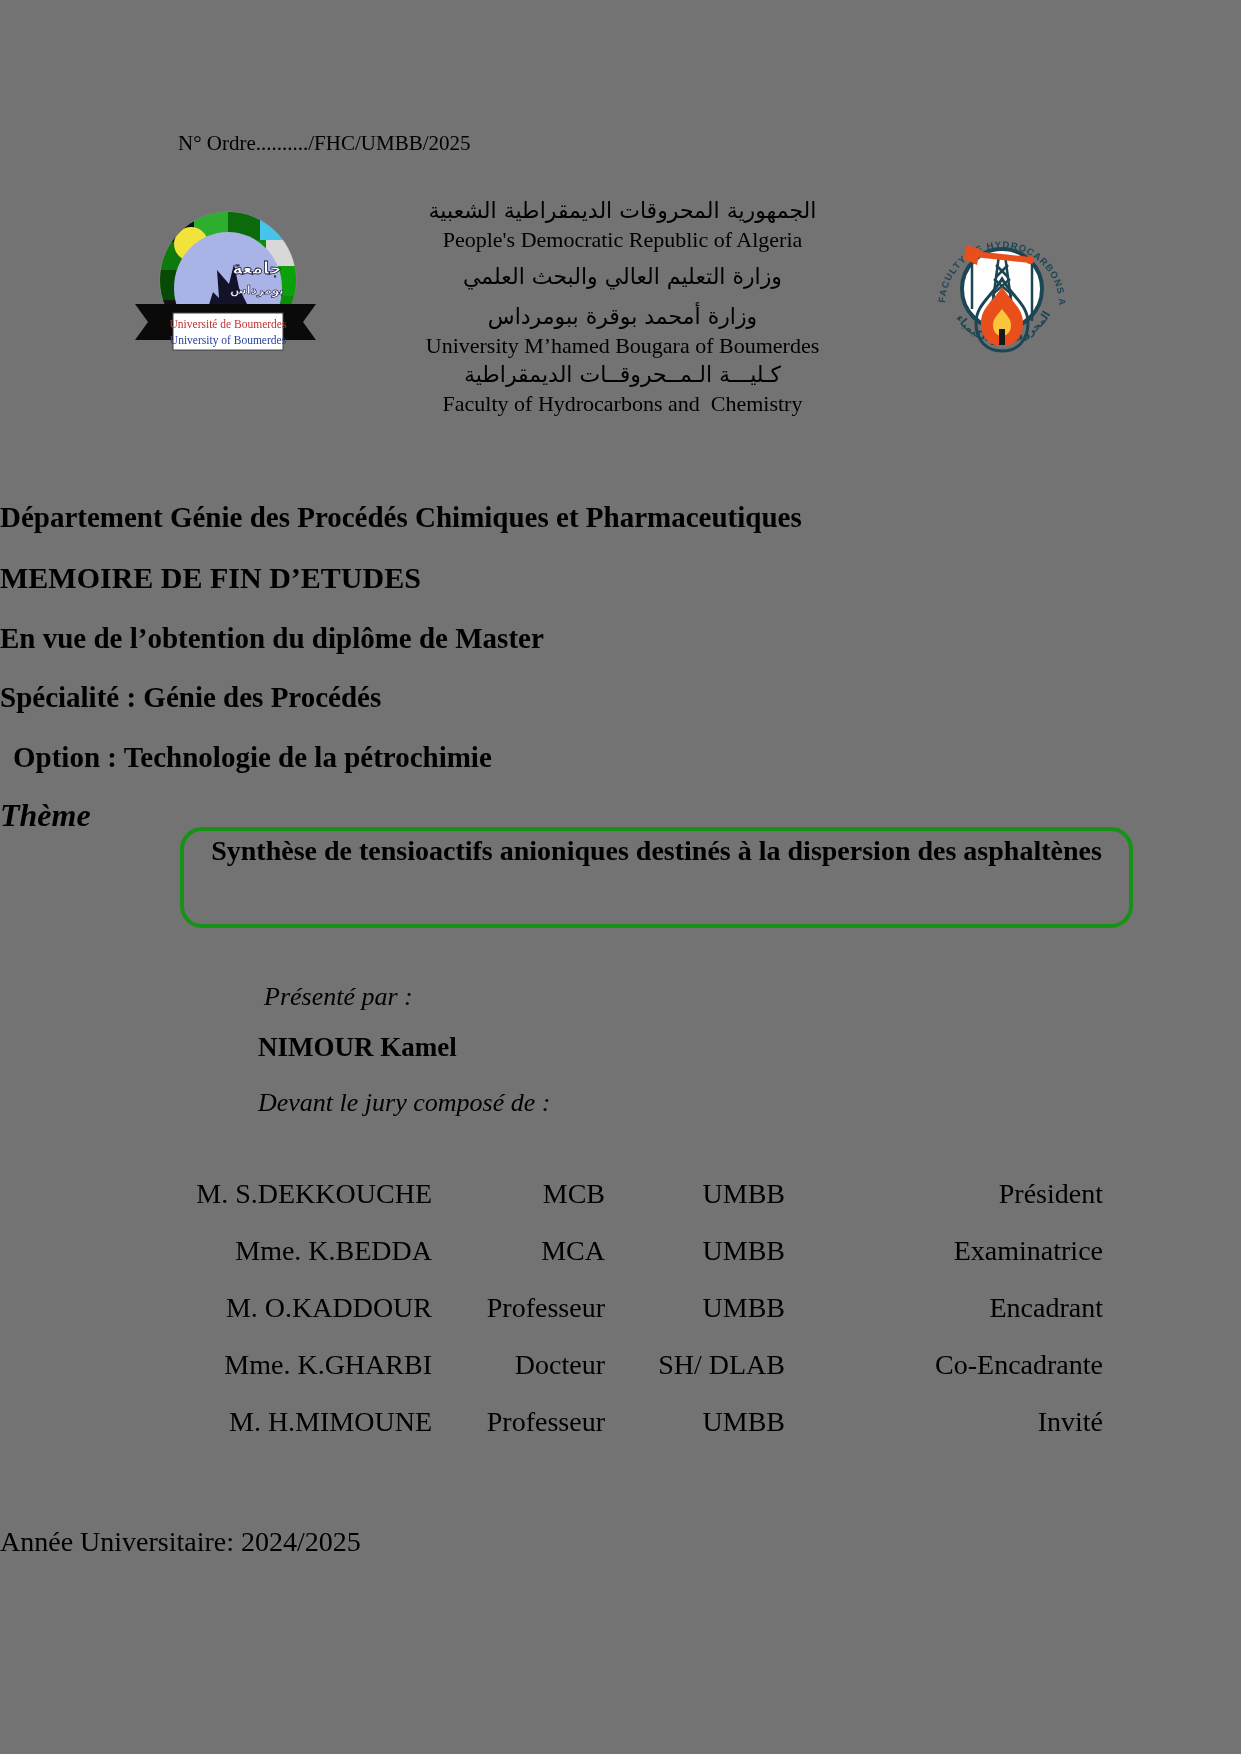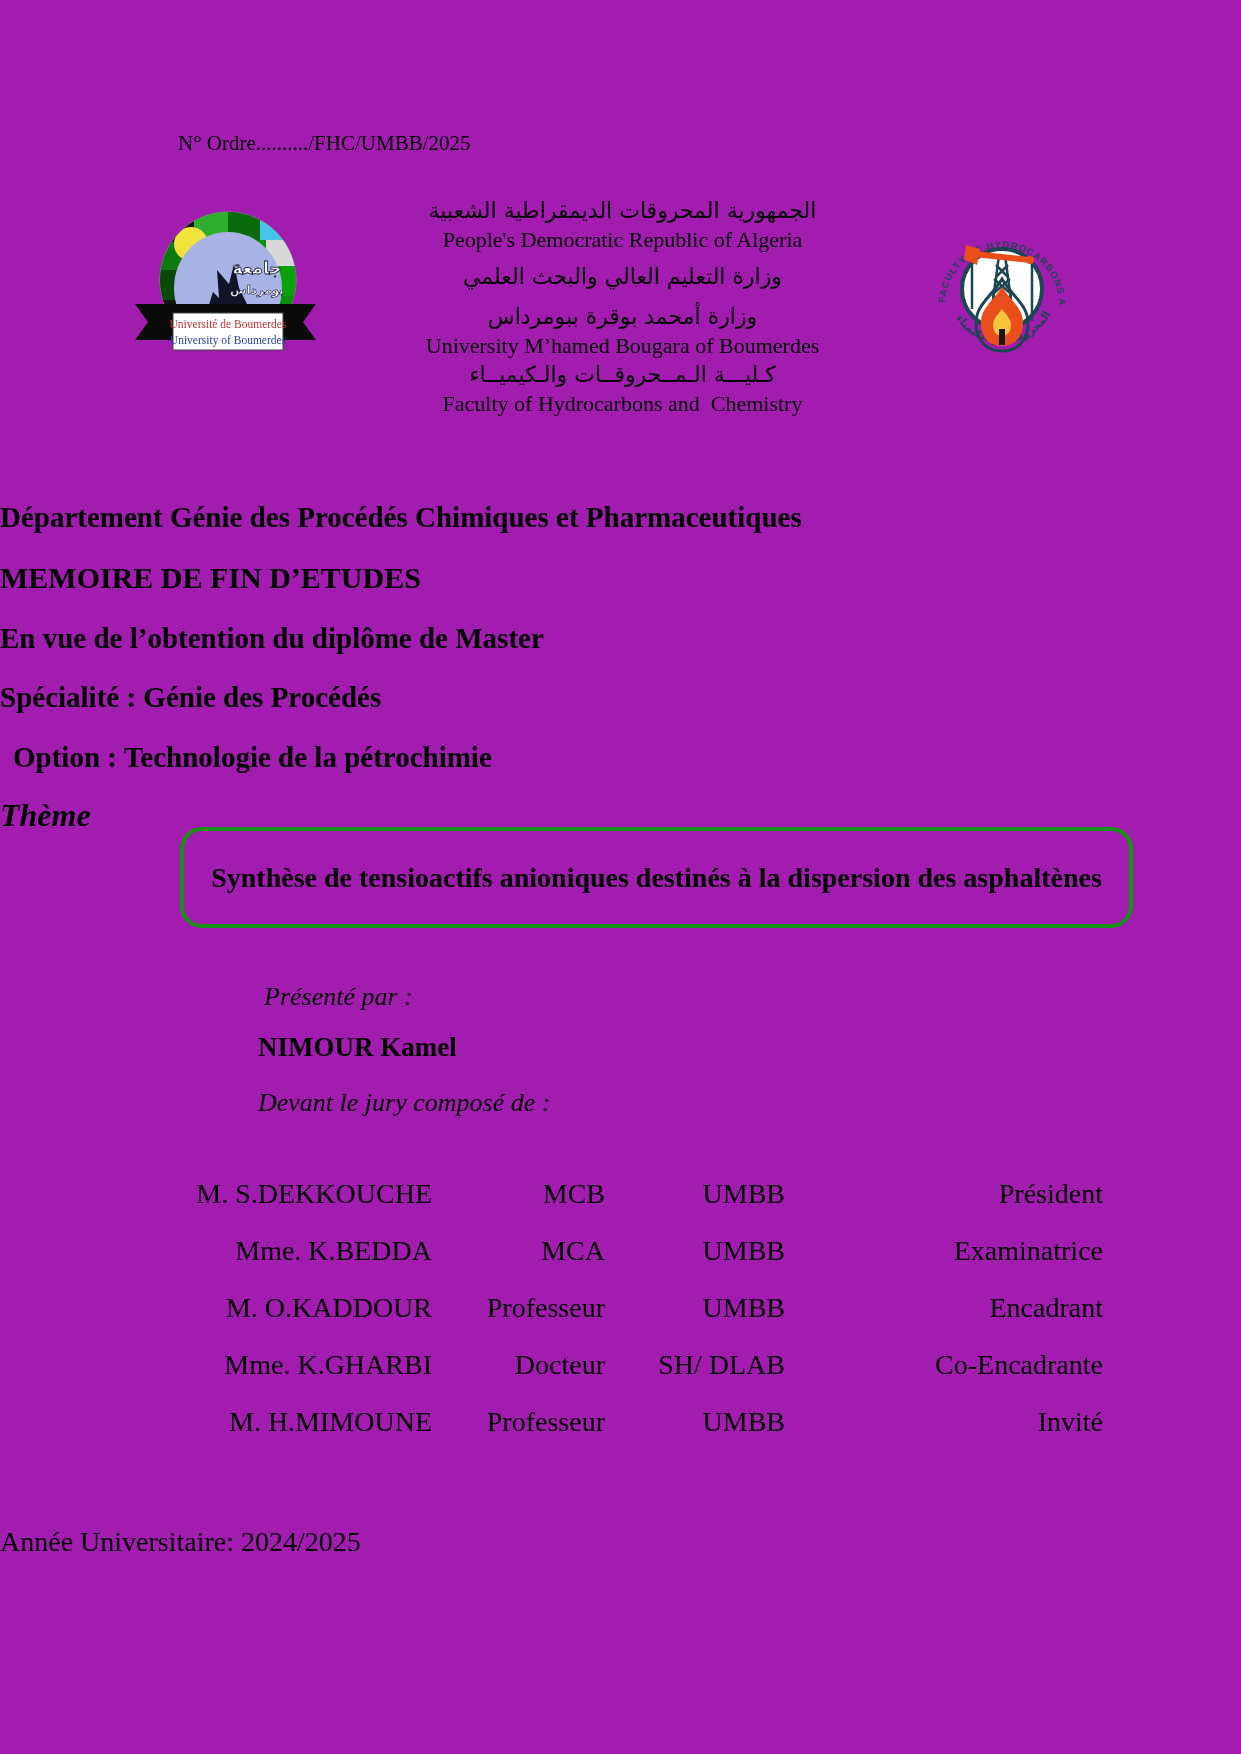--- a/index.html
+++ b/index.html
@@ -1,21 +1,21 @@
 <!DOCTYPE html>
 <html lang="fr"><head>
 <meta charset="utf-8">
 <style>
   * { margin: 0; padding: 0; box-sizing: border-box; }
   body { background: #ffffff; font-family: "Liberation Serif", serif; color: #000; }
   .page {
     position: relative;
     width: 1241px; height: 1754px;
     margin: 0 auto;
-    background: #a21caf;
+    background: #737373;
     overflow: hidden;
   }
   .abs { position: absolute; }
   .center { text-align: left; margin-top: 24px; }
   .ar { font-family: "DejaVu Sans", sans-serif; direction: rtl; }
 
   .ordre { left: 178px; top: 131px; font-size: 21px; }
 
   .hdr-block { left: 300px; top: 196px; width: 645px; text-align: center; }
   .hdr-block .ar-line   { font-size: 22px; line-height: 30px; }
@@ -32,21 +32,21 @@
   .memoire  { left: 0; top: 537px;  width: 100%; font-size: 30px; font-weight: bold; }
   .envue    { left: 0; top: 598px;  width: 100%; font-size: 29px; font-weight: bold; }
   .spec     { left: 0; top: 657px;  width: 100%; font-size: 29px; font-weight: bold; }
   .option   { left: 0; top: 717px;  width: 100%; font-size: 29px; font-weight: bold; padding-left: 13px; }
   .theme    { left: 0; top: 773px;  width: 100%; font-size: 32px; font-weight: bold; font-style: italic; }
 
   .title-box {
     left: 180px; top: 827px; width: 953px; height: 101px;
     border: 4px solid #169216;
     border-radius: 22px;
-    display: flex; align-items: center; justify-content: center;
+    display: flex; align-items: flex-start; justify-content: center;
   }
   .title-box .title-text {
     font-size: 28px; font-weight: bold; text-align: center;
     line-height: 40px; max-width: 900px;
   }
 
   .presente { left: 264px; top: 982px;  font-size: 26px; font-style: italic; }
   .author   { left: 258px; top: 1032px; font-size: 27px; font-weight: bold; }
   .jurylab  { left: 258px; top: 1088px; font-size: 26px; font-style: italic; }
 
@@ -140,21 +140,21 @@
       </g>
     </svg>
   </div>
 
   <div class="abs hdr-block">
     <div class="ar ar-line">الجمهورية المحروقات الديمقراطية الشعبية</div>
     <div class="en-line">People's Democratic Republic of Algeria</div>
     <div class="ar ar-line gap-md">وزارة التعليم العالي والبحث العلمي</div>
     <div class="ar ar-line gap-sm">وزارة أمحمد بوقرة ببومرداس</div>
     <div class="en-line">University M’hamed Bougara of Boumerdes</div>
-    <div class="ar ar-line">كـليـــة الـمــحروقــات والـكيميــاء</div>
+    <div class="ar ar-line">كـليـــة الـمــحروقــات الديمقراطية</div>
     <div class="en-line">Faculty of Hydrocarbons and  Chemistry</div>
   </div>
 
   <div class="abs center dept">Département Génie des Procédés Chimiques et Pharmaceutiques</div>
   <div class="abs center memoire">MEMOIRE DE FIN D’ETUDES</div>
   <div class="abs center envue">En vue de l’obtention du diplôme de Master</div>
   <div class="abs center spec">Spécialité : Génie des Procédés</div>
   <div class="abs center option">Option : Technologie de la pétrochimie</div>
   <div class="abs center theme">Thème</div>
 

